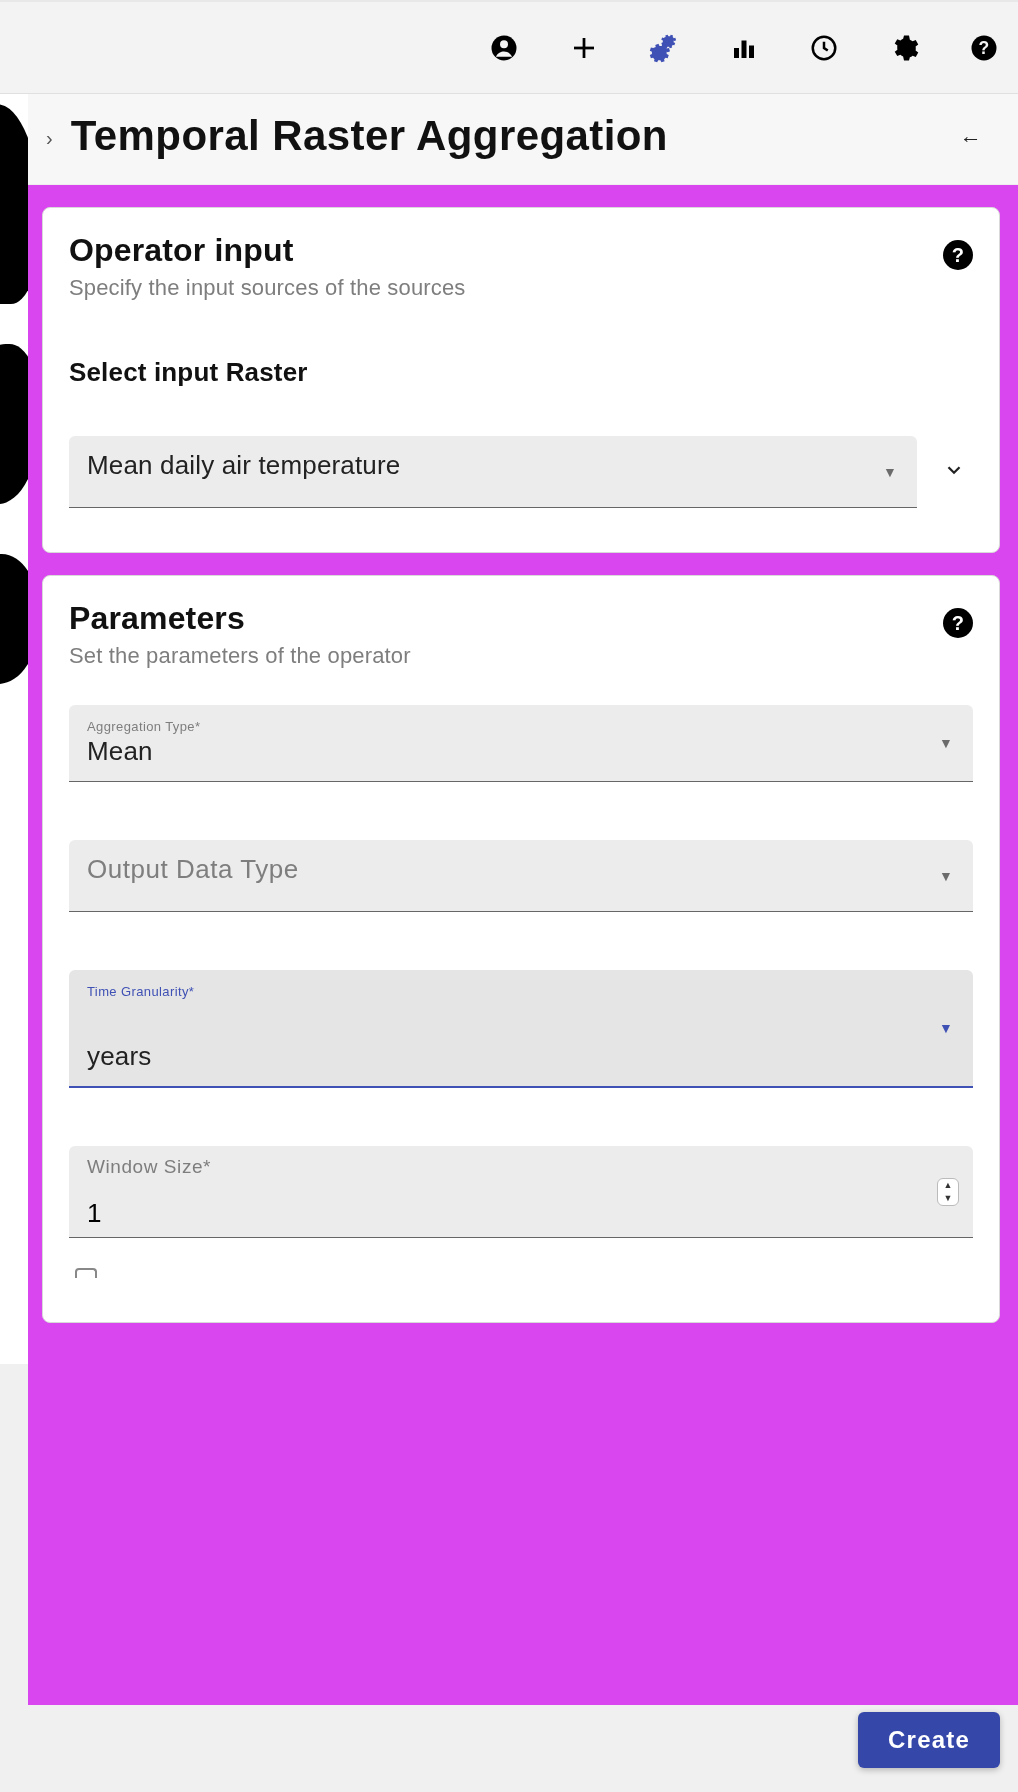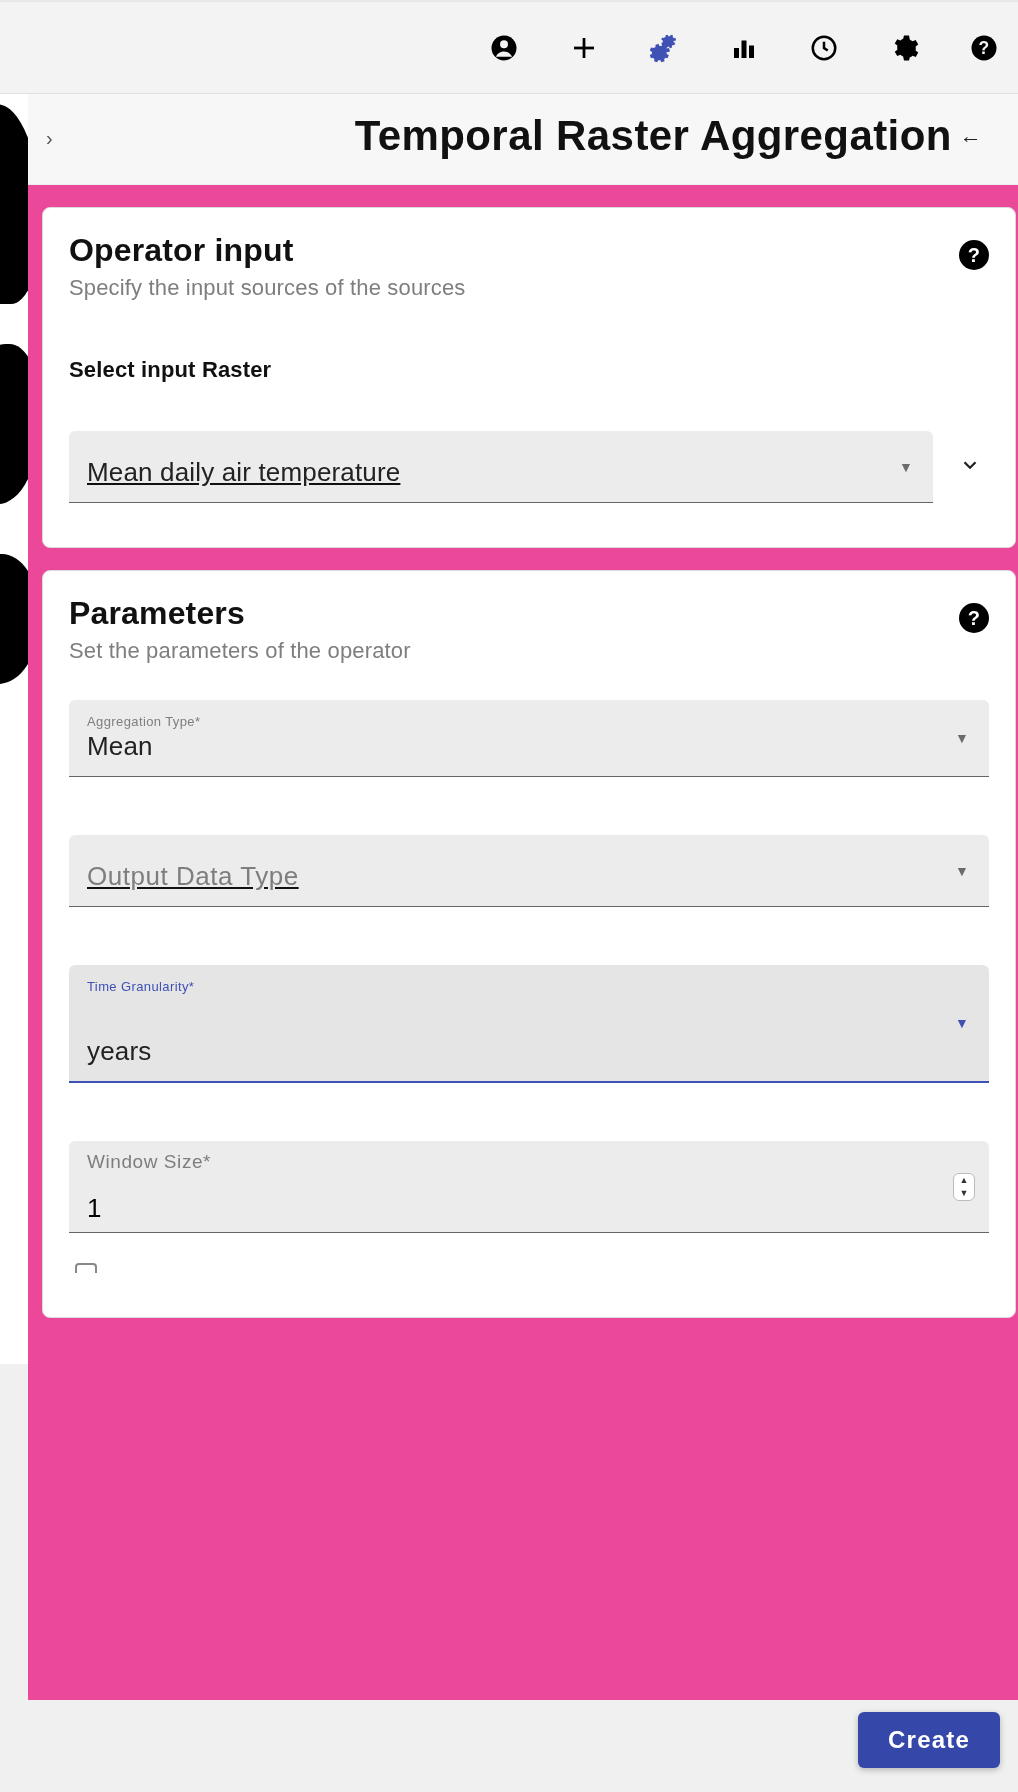--- a/index.html
+++ b/index.html
@@ -86,32 +86,31 @@
     margin-right: 18px;
     position: relative;
     top: 2px;
   }
   .panel-header h1 {
     margin: 0;
     font-size: 42px;
     font-weight: 700;
     flex: 1;
     letter-spacing: 0.01em;
-    text-align: right;
   }
   .panel-header .back {
     font-size: 22px;
     cursor: pointer;
     color: #222;
     padding: 8px;
   }
 
   .content {
-    background: #ec4899;
-    padding: 22px 2px 360px 14px;
+    background: #d946ef;
+    padding: 22px 18px 360px 14px;
   }
 
   .card {
     border: 1px solid var(--border);
     border-radius: 8px;
     background: #fff;
     padding: 24px 26px 44px 26px;
     margin-bottom: 22px;
     position: relative;
   }
@@ -137,21 +136,21 @@
     color: #fff;
     display: flex; align-items: center; justify-content: center;
     font-weight: 700;
     font-size: 20px;
     cursor: pointer;
     flex-shrink: 0;
     margin-top: 8px;
   }
 
   .section-label {
-    font-size: 22px;
+    font-size: 26px;
     font-weight: 700;
     margin: 20px 0 48px 0;
   }
 
   .input-row {
     display: flex;
     align-items: center;
     gap: 18px;
   }
   .input-row .chev-expand {
@@ -168,21 +167,21 @@
     border-radius: 6px 6px 0 0;
     padding: 14px 18px 14px 18px;
     position: relative;
     cursor: pointer;
     min-height: 72px;
     flex: 1;
     display: flex;
     flex-direction: column;
     justify-content: center;
   }
-  .mfield.no-label { justify-content: flex-end; text-decoration: underline; }
+  .mfield.no-label { justify-content: flex-start; }
   .mfield .flabel {
     font-size: 13px;
     color: var(--text-muted);
     letter-spacing: 0.03em;
     margin-bottom: 2px;
   }
   .mfield .fvalue {
     font-size: 26px;
     color: #222;
   }

